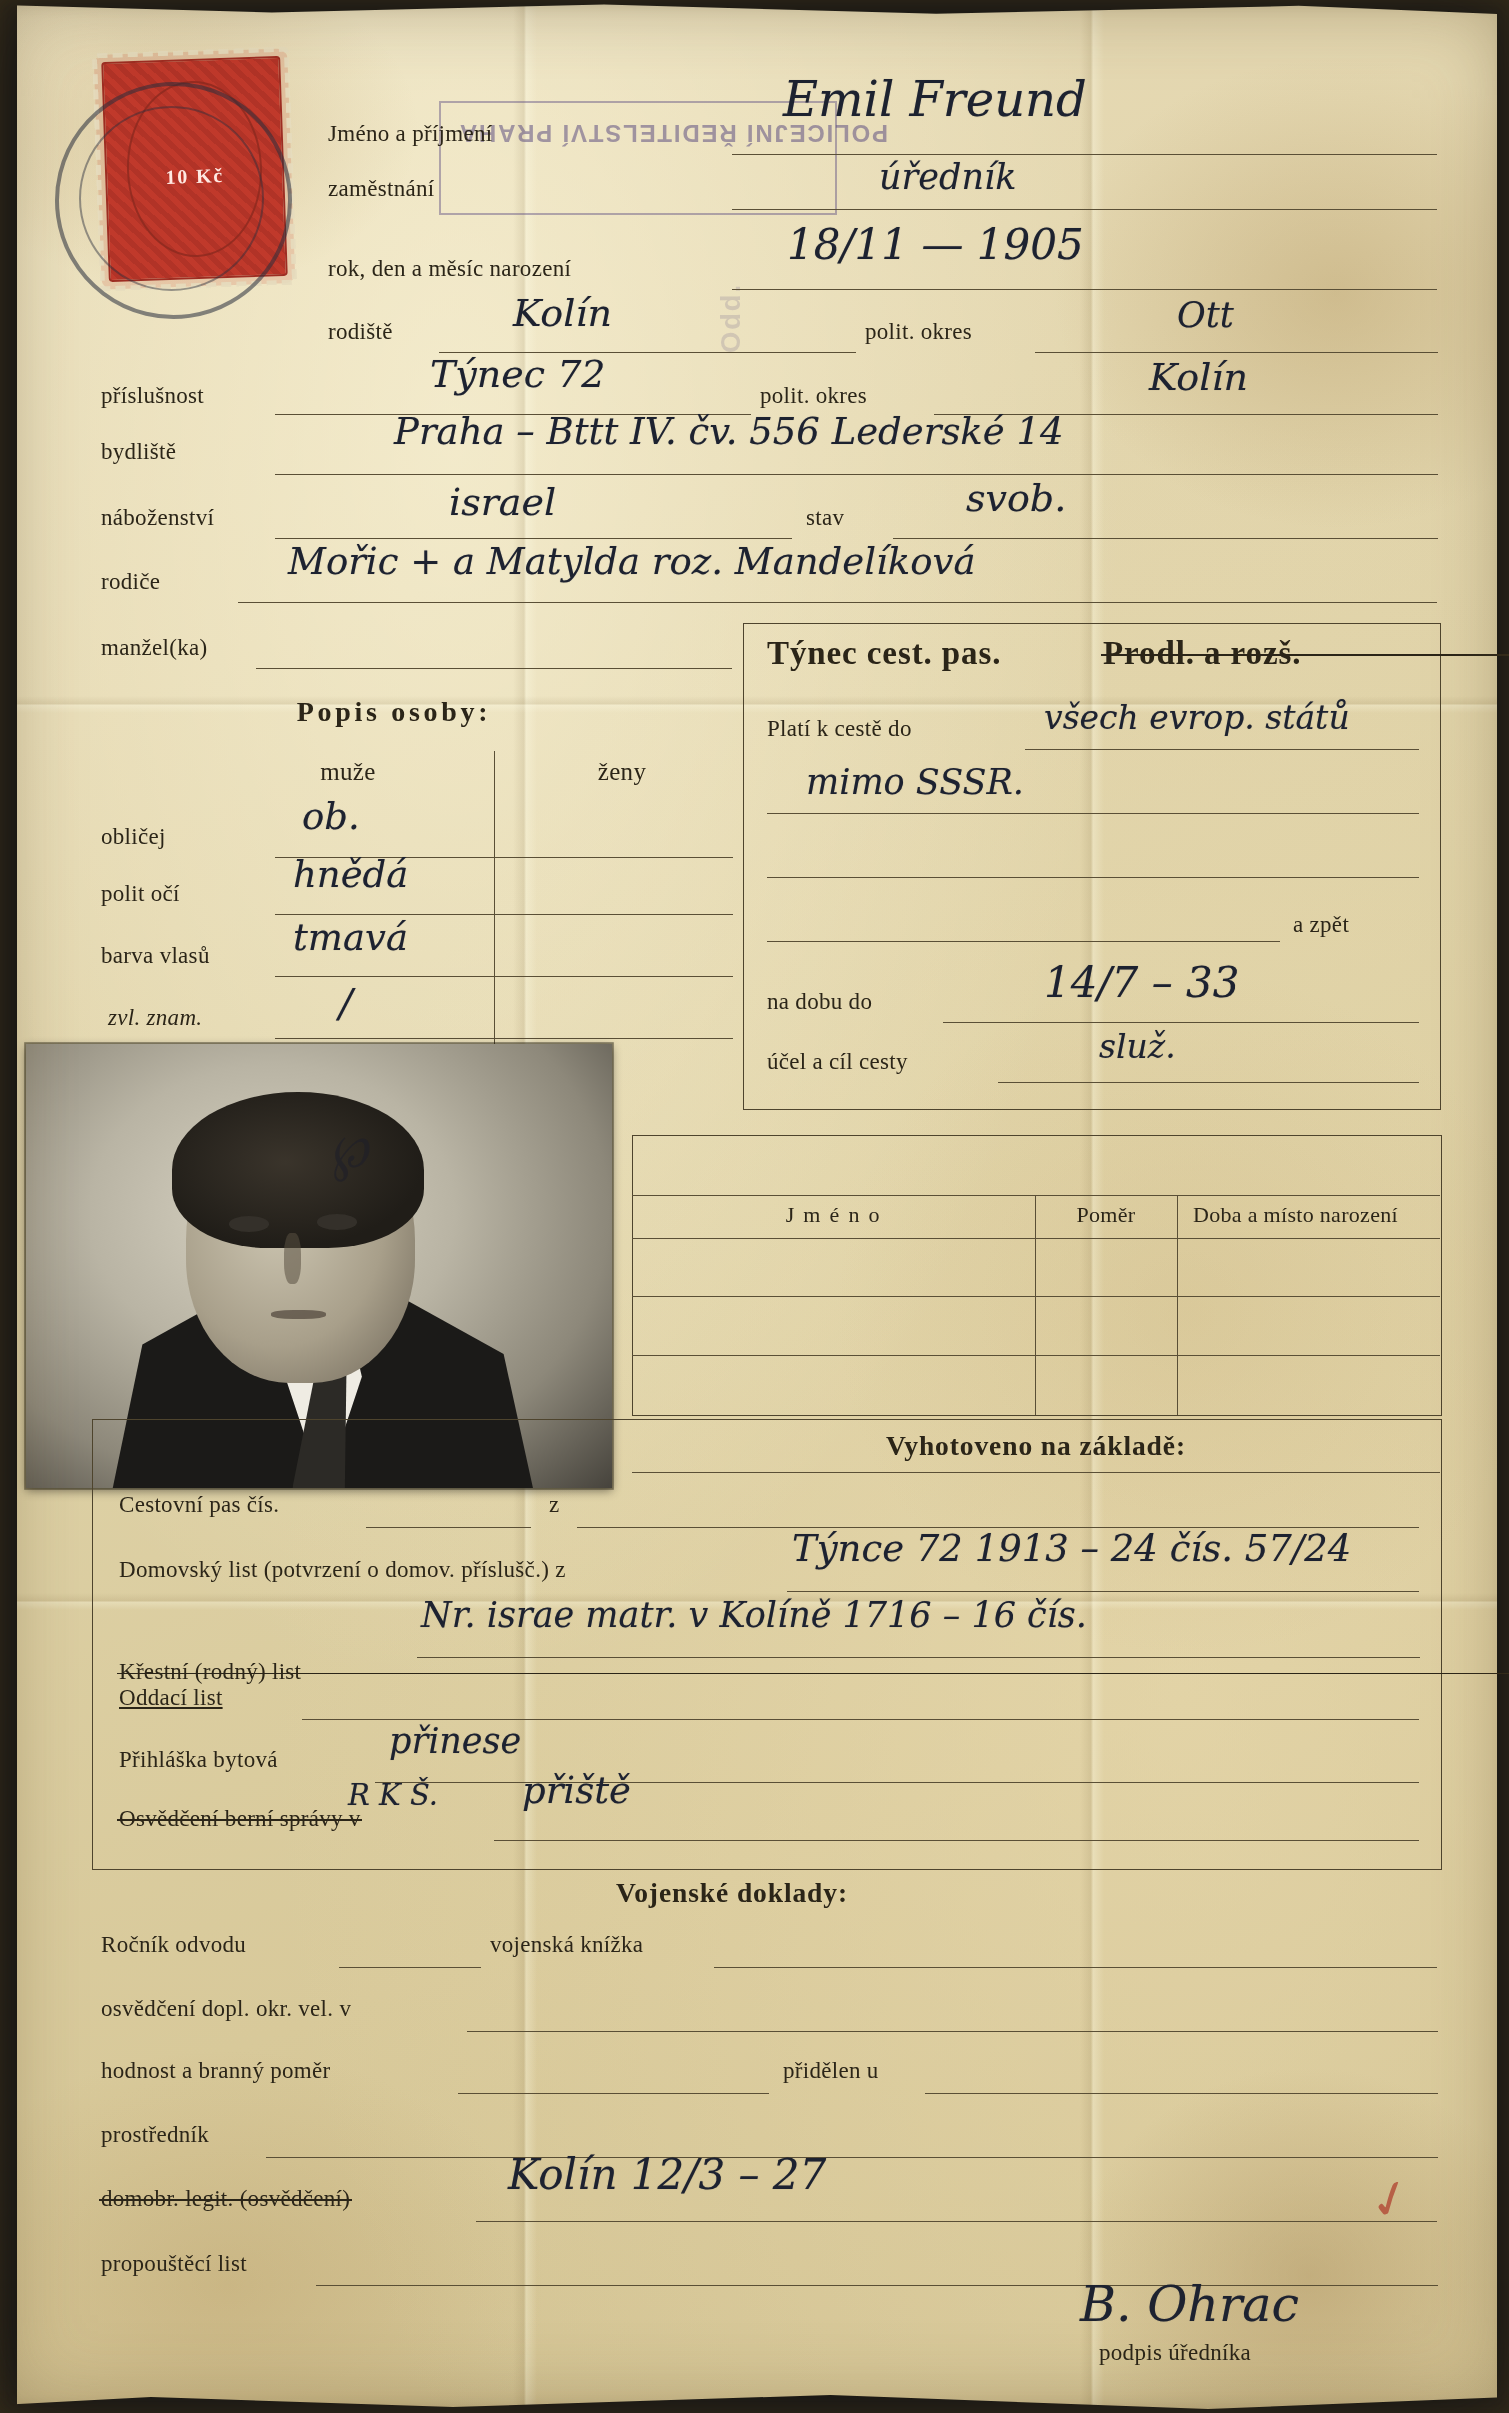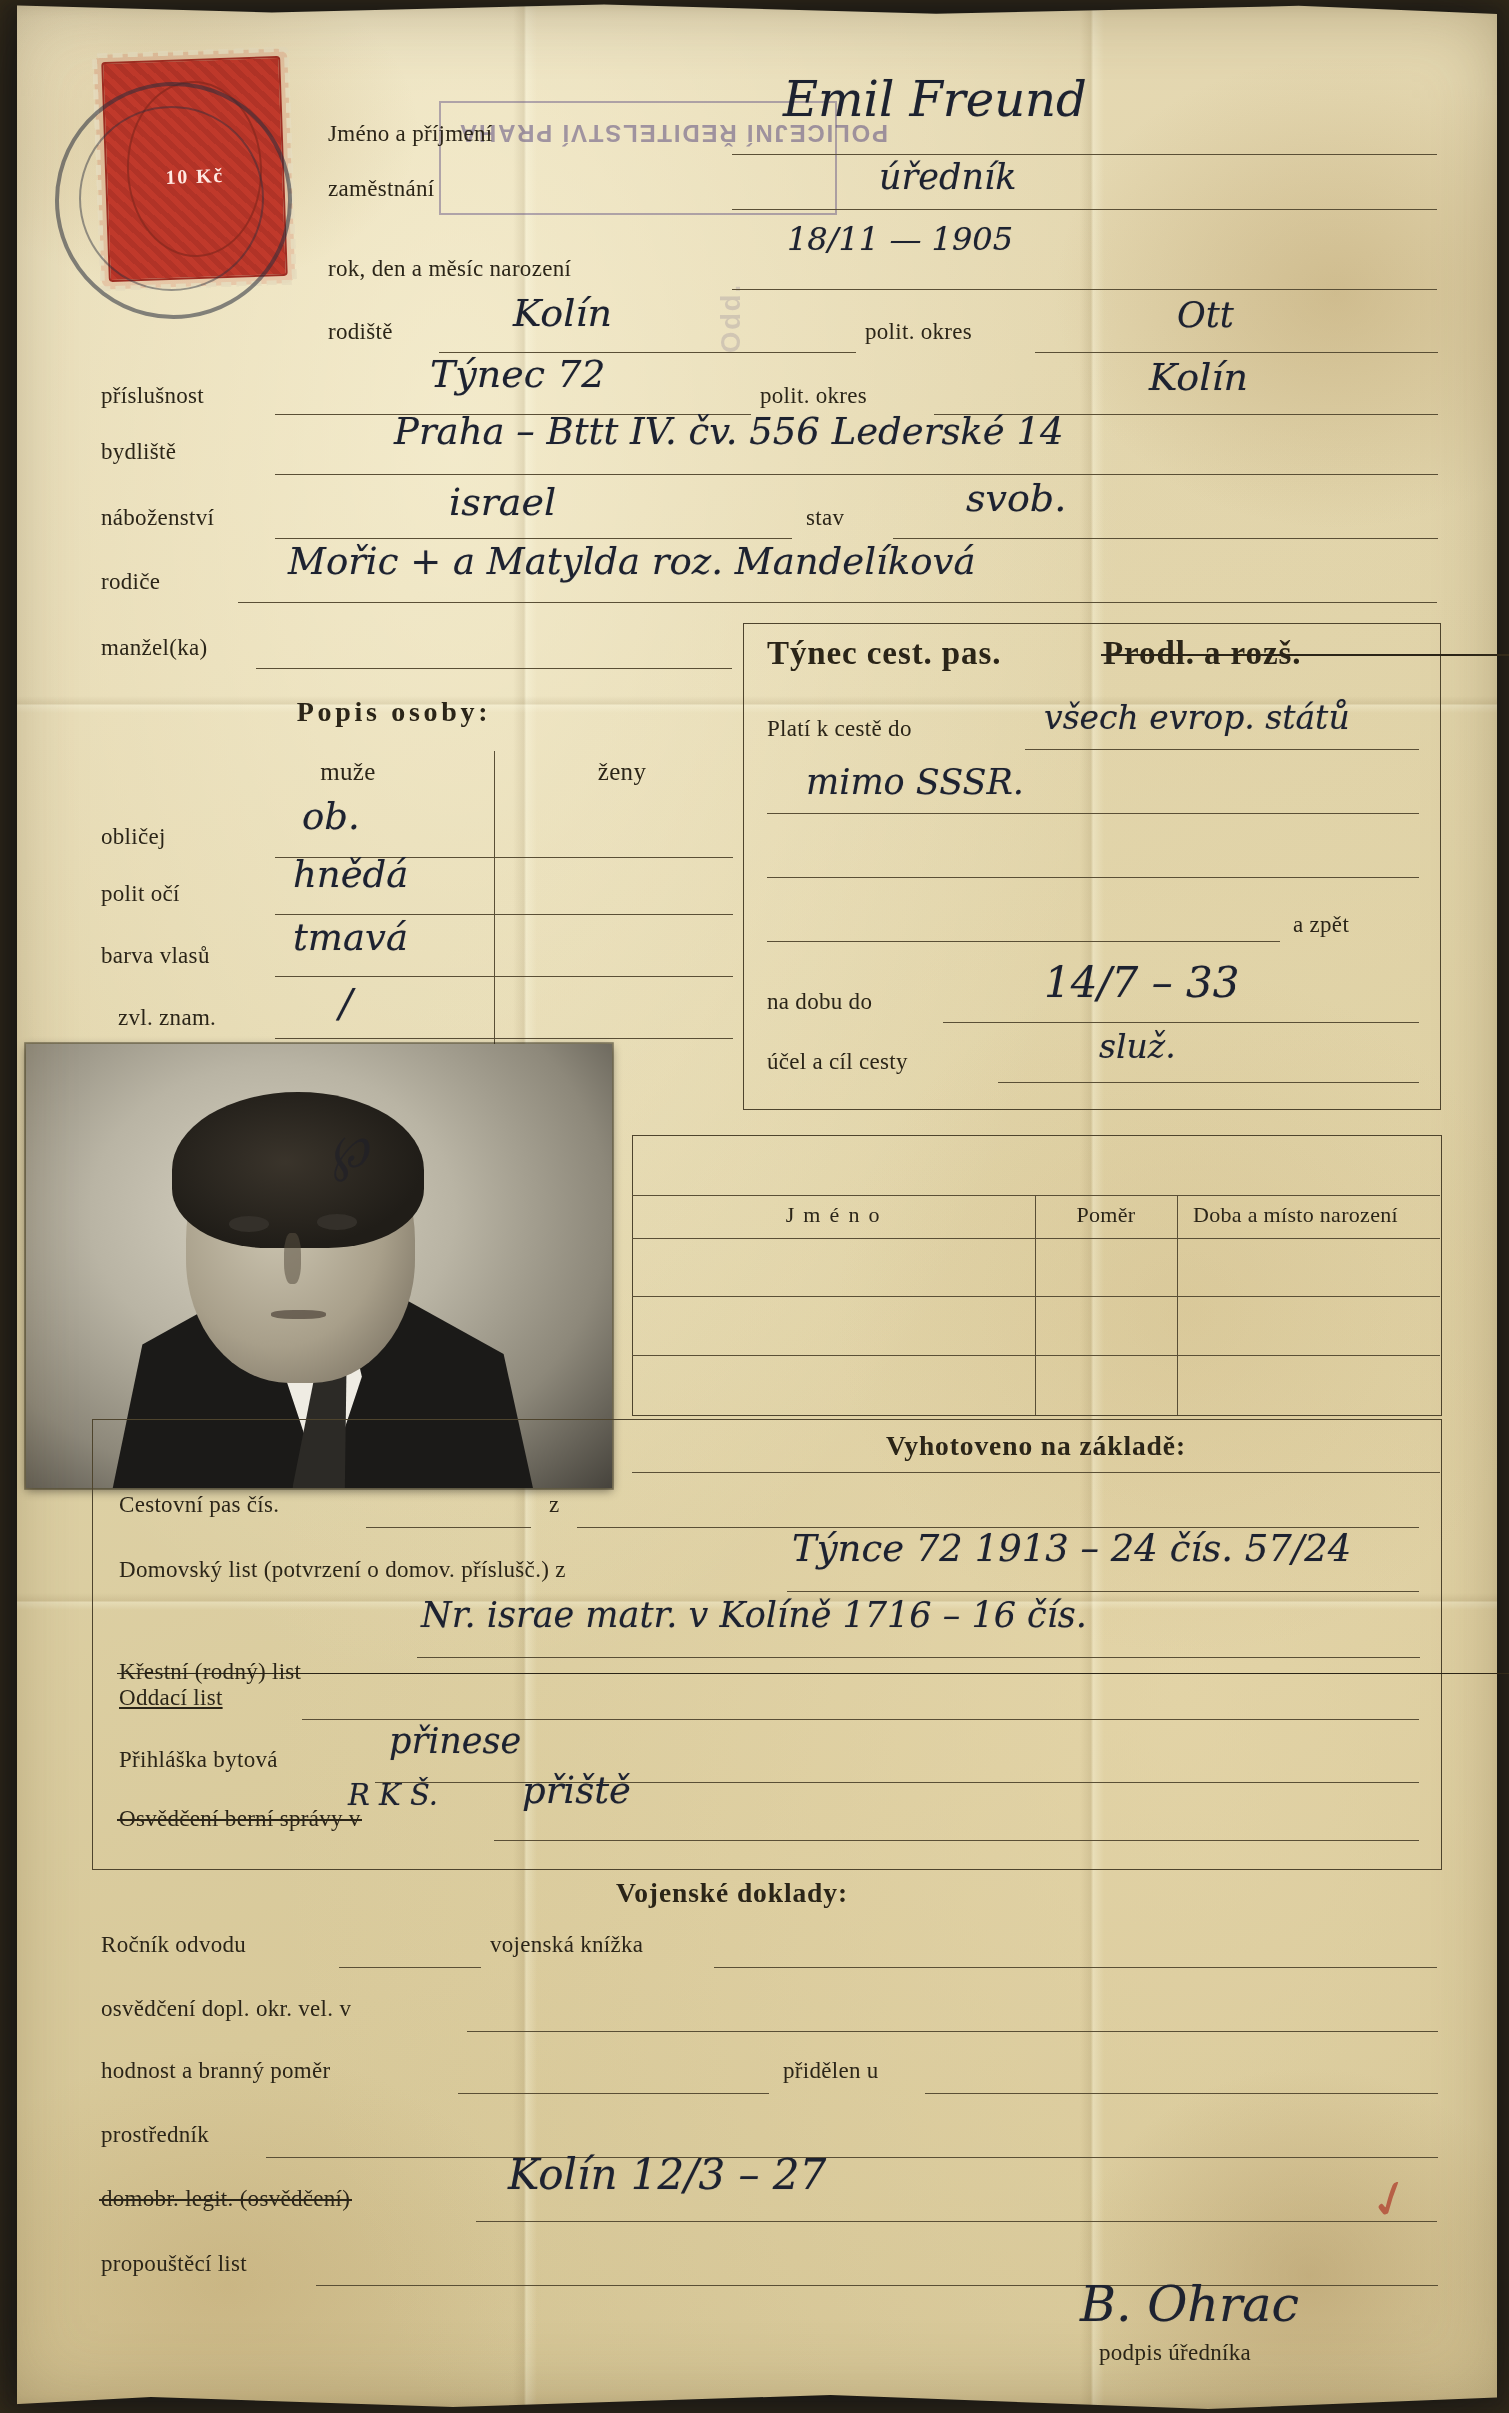--- a/index.html
+++ b/index.html
@@ -117,21 +117,21 @@
   <div class="lbl" style="left:328px;top:121px;">Jméno a příjmení</div>
   <div class="rule" style="left:732px;top:154px;width:705px;"></div>
   <div class="hw" style="left:783px;top:71px;font-size:48px;">Emil Freund</div>
 
   <div class="lbl" style="left:328px;top:176px;">zaměstnání</div>
   <div class="rule" style="left:732px;top:209px;width:705px;"></div>
   <div class="hw" style="left:879px;top:157px;font-size:35px;">úředník</div>
 
   <div class="lbl" style="left:328px;top:256px;">rok, den a měsíc narození</div>
   <div class="rule" style="left:732px;top:289px;width:705px;"></div>
-  <div class="hw" style="left:787px;top:220px;font-size:32px;">18/11 — 1905</div>
+  <div class="hw" style="left:787px;top:220px;font-size:42px;">18/11 — 1905</div>
 
   <div class="lbl" style="left:328px;top:319px;">rodiště</div>
   <div class="rule" style="left:439px;top:352px;width:417px;"></div>
   <div class="hw" style="left:513px;top:291px;font-size:38px;">Kolín</div>
   <div class="lbl" style="left:865px;top:319px;">polit. okres</div>
   <div class="rule" style="left:1035px;top:352px;width:403px;"></div>
   <div class="hw" style="left:1177px;top:295px;font-size:35px;">Ott</div>
 
   <div class="lbl" style="left:101px;top:383px;">příslušnost</div>
   <div class="rule" style="left:275px;top:414px;width:476px;"></div>
@@ -169,21 +169,21 @@
   <div class="hw" style="left:302px;top:795px;font-size:37px;">ob.</div>
 
   <div class="lbl" style="left:101px;top:881px;">polit očí</div>
   <div class="rule" style="left:275px;top:914px;width:458px;"></div>
   <div class="hw" style="left:293px;top:853px;font-size:37px;">hnědá</div>
 
   <div class="lbl" style="left:101px;top:943px;">barva vlasů</div>
   <div class="rule" style="left:275px;top:976px;width:458px;"></div>
   <div class="hw" style="left:293px;top:916px;font-size:37px;">tmavá</div>
 
-  <div class="lbl" style="left:118px;top:1005px;">zvl. znam.</div>
+  <div class="lbl" style="left:108px;top:1005px;font-style:italic;">zvl. znam.</div>
   <div class="rule" style="left:275px;top:1038px;width:458px;"></div>
   <div class="hw" style="left:339px;top:980px;font-size:40px;">/</div>
 
   <div class="box" style="left:743px;top:623px;width:696px;height:485px;border-width:1.8px;"></div>
   <div class="lbl lblb" style="left:767px;top:635px;font-size:33px;letter-spacing:0.9px;">Týnec cest. pas.</div>
   <div class="lbl lblb strike" style="left:1103px;top:635px;font-size:33px;letter-spacing:0.9px;">Prodl. a rozš.</div>
 
   <div class="lbl" style="left:767px;top:716px;">Platí k cestě do</div>
   <div class="rule" style="left:1025px;top:749px;width:394px;"></div>
   <div class="hw" style="left:1044px;top:698px;font-size:33px;">všech evrop. států</div>

